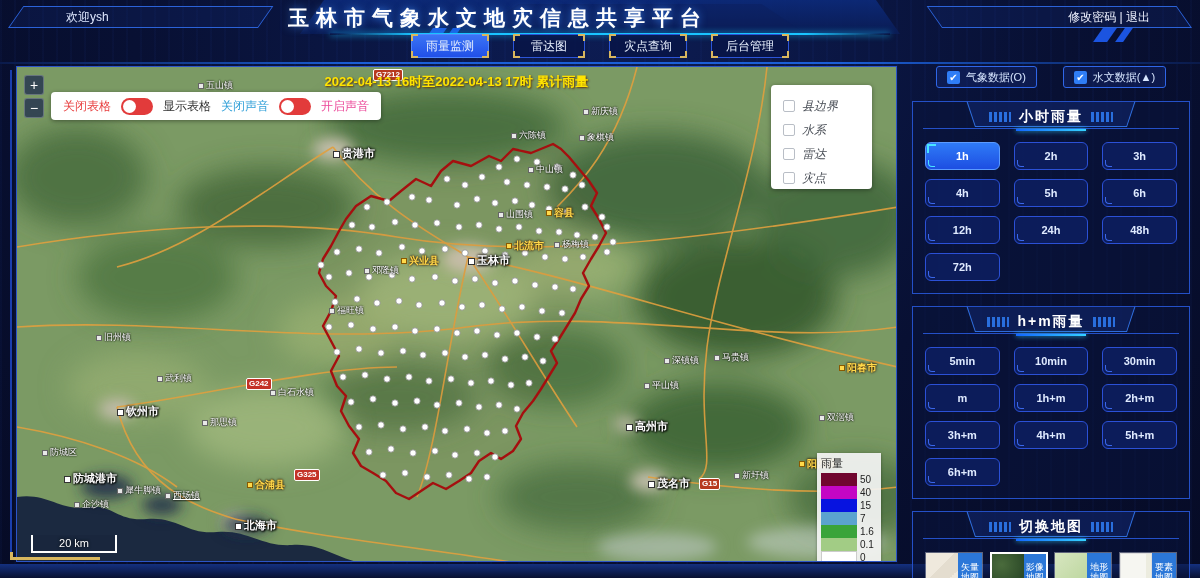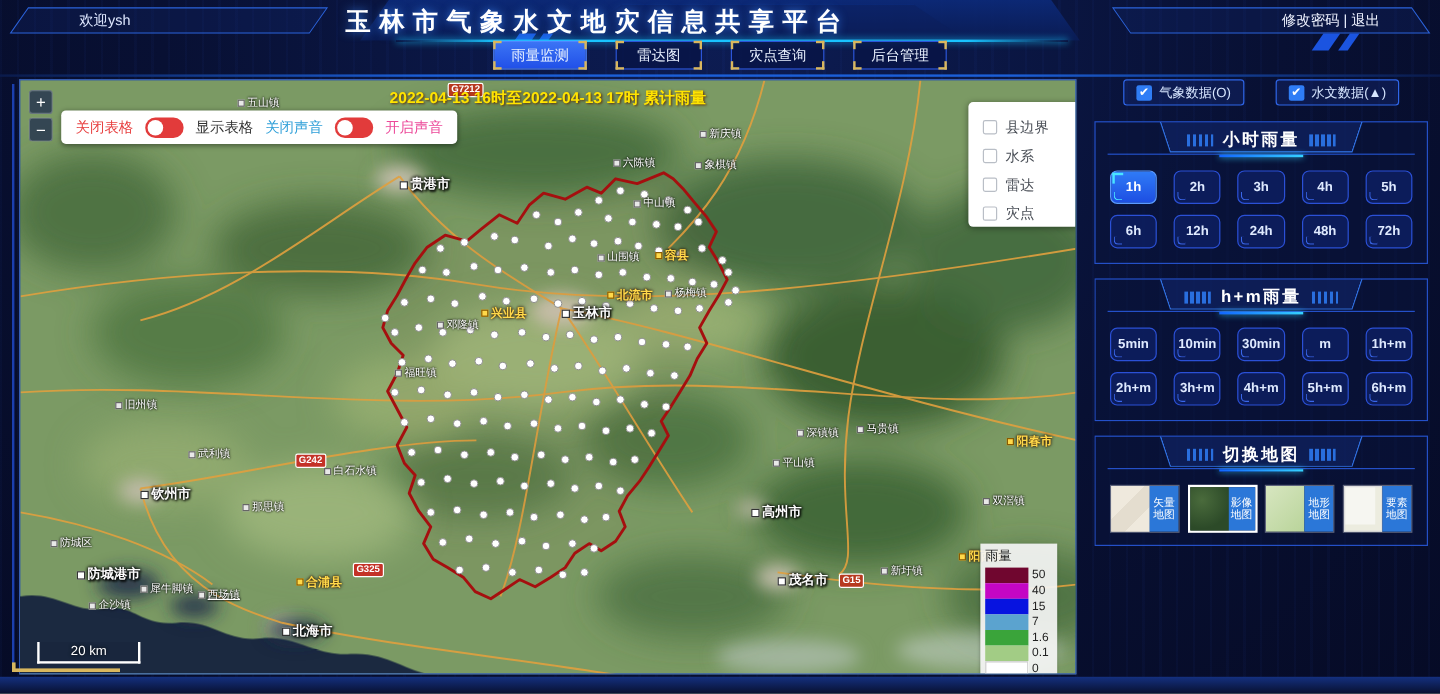--- a/index.html
+++ b/index.html
@@ -76,23 +76,23 @@
     font-size:14px; display:flex; align-items:center; justify-content:center;
     border-radius:3px; cursor:pointer; border:1px solid rgba(255,255,255,.25); }
 
   .toggle-bar { position:absolute; left:22px; top:25px; height:28px; z-index:7;
     background:#fff; border-radius:4px; box-shadow:0 1px 4px rgba(0,0,0,.4);
     display:flex; align-items:center; gap:10px; padding:0 12px;margin-left:12px; }
   .tg-label { font-size:12px; }
   .tg-switch { width:32px; height:17px; border-radius:9px; background:#e23b3b; position:relative; cursor:pointer; }
   .tg-knob { position:absolute; left:2px; top:2px; width:13px; height:13px; border-radius:50%; background:#fff; }
 
-  .layer-panel { position:absolute; left:790px; top:18px; width:101px; height:104px; z-index:7;
+  .layer-panel { position:absolute; left:754px; top:18px; width:101px; height:104px; z-index:7;
     background:#fff; border-radius:4px; box-shadow:0 1px 5px rgba(0,0,0,.4);
-    padding:9px 0 0 12px; }
+    padding:9px 0 0 12px;font-style:italic; }
   .layer-item { display:flex; align-items:center; gap:7px; height:24px; cursor:pointer; }
   .layer-box { width:12px; height:12px; border:1px solid #b9bec6; border-radius:2px; background:#fff; }
   .layer-name { font-size:12px; color:#4a4f57; }
 
   .legend { position:absolute; left:800px; top:386px; width:64px; z-index:6;
     background:rgba(245,245,245,.92); padding:3px 4px 4px 4px; box-shadow:0 1px 3px rgba(0,0,0,.35); }
   .legend-title { font-size:11px; color:#222; margin-bottom:2px; }
   .legend-row { display:flex; align-items:center; height:13px; }
   .legend-swatch { width:36px; height:13px; }
   .legend-val { font-size:10px; color:#222; margin-left:3px; }
@@ -132,21 +132,21 @@
     transform:translateX(-50%) perspective(60px) rotateX(-14deg); background:rgba(20,50,140,.35); }
   .head-line { position:absolute; left:0; right:0; top:26px; height:1px; background:#2450c8; }
   .head-title { position:relative; z-index:2; font-size:14px; font-weight:bold; color:#fff; letter-spacing:2px;
     display:flex; align-items:center; gap:8px; }
   .head-deco { width:22px; height:10px;
     background:repeating-linear-gradient(90deg,#2f7df6 0 3px,transparent 3px 5px);
     opacity:.85; }
   .head-underline { position:absolute; left:50%; transform:translateX(-50%); top:27px; width:70px; height:2px;
     background:linear-gradient(90deg,#1266ff,#35d2ff); box-shadow:0 0 5px #35d2ff; }
 
-  .btn-grid { display:grid; grid-template-columns:repeat(5,1fr); gap:9px 14px; padding:2px 2px; }
+  .btn-grid { display:grid; grid-template-columns:repeat(3,1fr); gap:9px 14px; padding:2px 2px; }
   .grid-btn { position:relative; height:28px; display:flex; align-items:center; justify-content:center;
     background:rgba(13,30,94,.9); border:1px solid #2b50d6; border-radius:6px;
     color:#dfeaff; font-size:11px; font-weight:bold; cursor:pointer; }
   .grid-btn::after { content:""; position:absolute; left:2px; bottom:2px; width:6px; height:6px;
     border-left:1px solid #3a66e8; border-bottom:1px solid #3a66e8; border-bottom-left-radius:4px; }
   .grid-btn.active { background:linear-gradient(180deg,#2f7bf7,#1d4ee2); border-color:#5b9bff; color:#fff; }
   .grid-btn.active::before { content:""; position:absolute; left:1px; top:1px; width:7px; height:7px;
     border-left:2px solid #49e4ff; border-top:2px solid #49e4ff; }
   .grid-btn.active::after { border-color:#49e4ff; }
 

